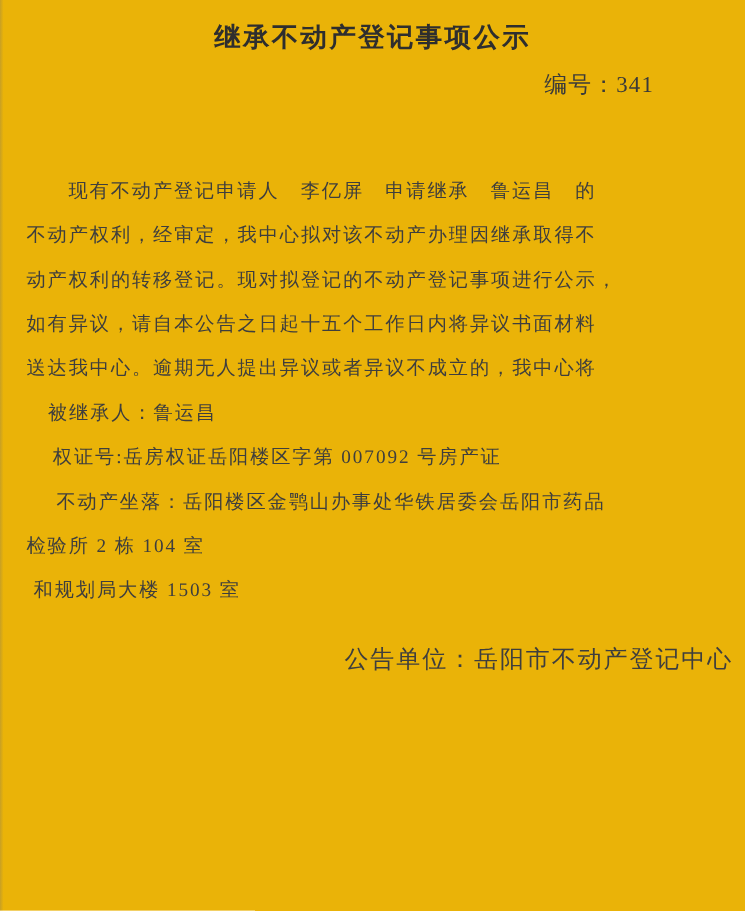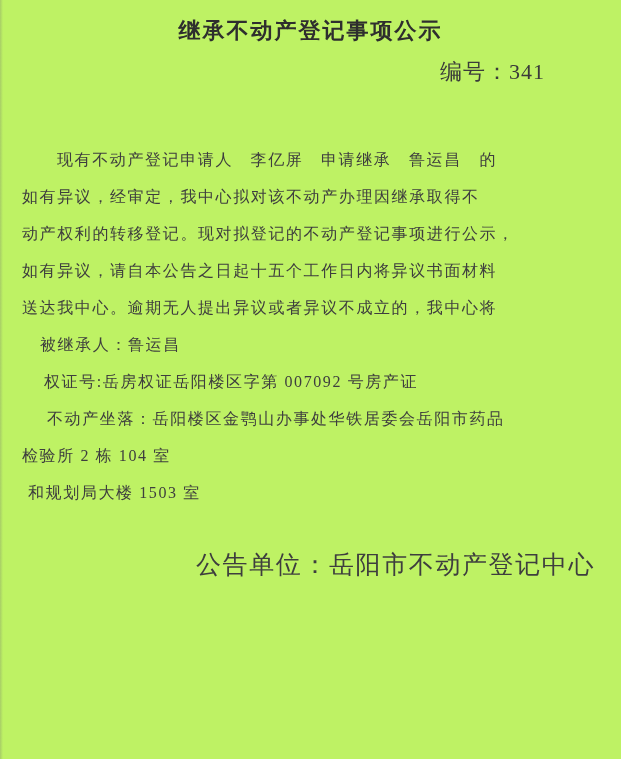--- a/index.html
+++ b/index.html
@@ -4,21 +4,21 @@
   <style>
     html, body {
       margin: 0;
       padding: 0;
       background: #ffffff;
     }
     .page {
       position: relative;
       width: 621px;
       height: 759px;
-      background: #bef264;
+      background: #eab308;
       overflow: hidden;
       font-family: "Liberation Serif", "DejaVu Serif", serif;
       color: #3e3e3e;
       box-sizing: border-box;
     }
     
     .scan-edge {
       position: absolute;
       left: 0;
       top: 0;
@@ -34,21 +34,21 @@
       font-size: 22px;
       line-height: 30px;
       font-weight: bold;
       letter-spacing: 2px;
       color: #2e2e2e;
     }
     .number {
       margin-top: 13px;
       padding-right: 76px;
       text-align: right;
-      font-size: 22px;
+      font-size: 19px;
       line-height: 26px;
       letter-spacing: 1px;
       color: #3a3a3a;
     }
     .body {
       margin-top: 56px;
       padding-left: 22px;
       padding-right: 14px;
       font-size: 16px;
       line-height: 37px;
@@ -61,42 +61,42 @@
     .indent-para   { padding-left: 35px; }
     .indent-decedent  { padding-left: 18px; }
     .indent-cert      { padding-left: 22px; }
     .indent-location  { padding-left: 25px; }
     .indent-none      { padding-left: 0; }
     .indent-objection { padding-left: 40px; }
     .indent-wrap      { padding-left: 6px; }
     .indent-contact   { padding-left: 41px; }
     .gap-before-objection { margin-top: 18px; }
     .footer {
-      margin-top: 35px;
-      padding-right: 26px;
+      margin-top: 21px;
+      padding-right: 10px;
       text-align: right;
-      font-size: 25px;
+      font-size: 20px;
       line-height: 37px;
       letter-spacing: 1.6px;
     }
     .footer p { margin: 0; white-space: pre; }
   </style>
 </head>
 <body>
 
 <div class="page">
   <div class="scan-edge"></div>
 
   <h1 class="title">继承不动产登记事项公示</h1>
 
   <div class="number">编号：341</div>
 
   <div class="body">
     <p class="line indent-para">现有不动产登记申请人　李亿屏　申请继承　鲁运昌　的</p>
-    <p class="line">如有异议，经审定，我中心拟对该不动产办理因继承取得不</p>
+    <p class="line">不动产权利，经审定，我中心拟对该不动产办理因继承取得不</p>
     <p class="line">动产权利的转移登记。现对拟登记的不动产登记事项进行公示，</p>
     <p class="line">如有异议，请自本公告之日起十五个工作日内将异议书面材料</p>
     <p class="line">送达我中心。逾期无人提出异议或者异议不成立的，我中心将</p>
 
     <p class="line indent-decedent">被继承人：鲁运昌</p>
     <p class="line indent-cert">权证号:岳房权证岳阳楼区字第 007092 号房产证</p>
     <p class="line indent-location">不动产坐落：岳阳楼区金鹗山办事处华铁居委会岳阳市药品</p>
     <p class="line indent-none">检验所 2 栋 104 室</p>
 
     <p class="line indent-wrap">和规划局大楼 1503 室</p>

